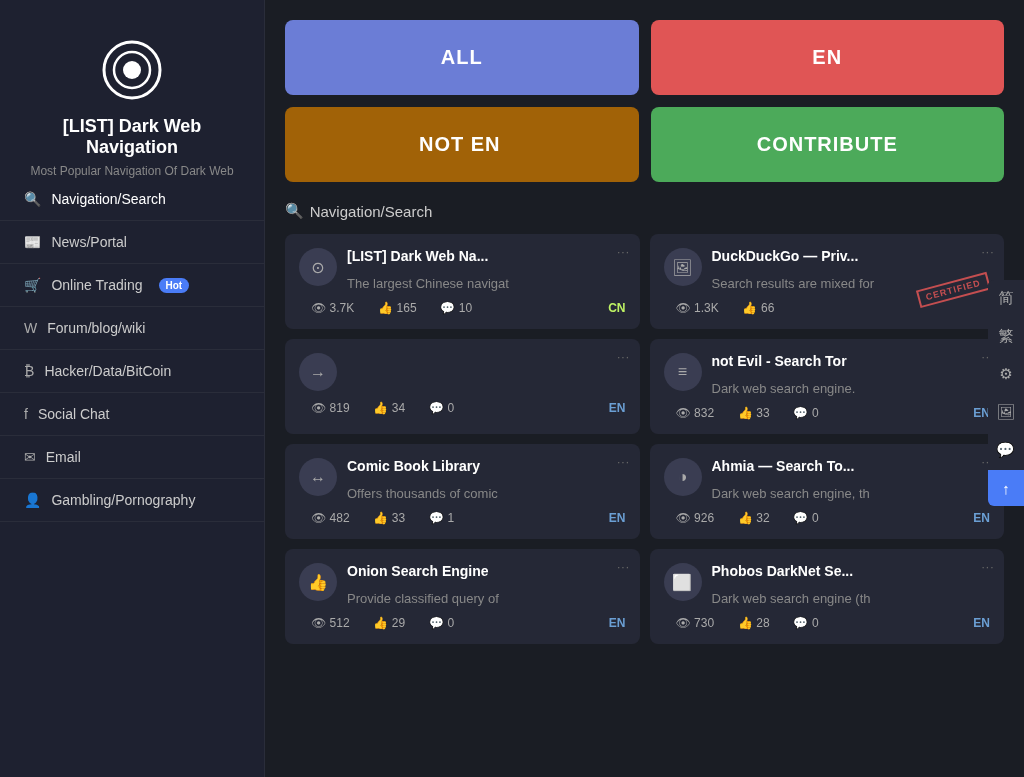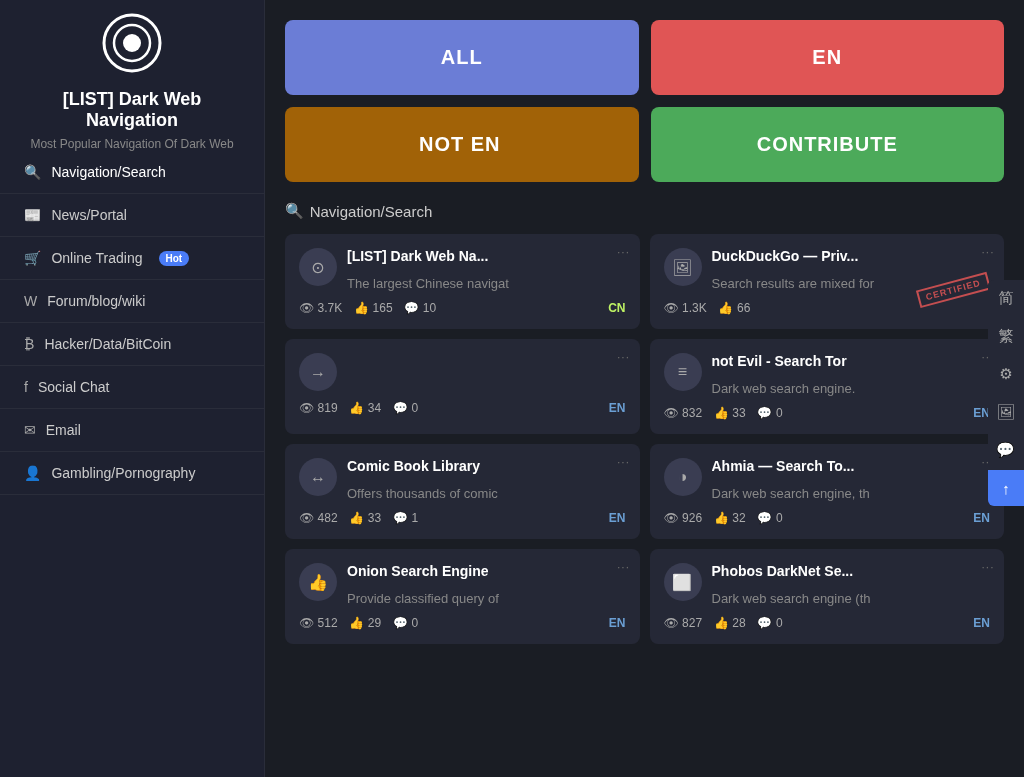--- a/index.html
+++ b/index.html
@@ -14,21 +14,21 @@
     }
 
     
     .sidebar {
       width: 265px;
       min-width: 265px;
       background: #1e2130;
       display: flex;
       flex-direction: column;
       align-items: center;
-      padding: 13px 0 0 0;
+      padding: 40px 0 0 0;
       border-right: 1px solid #2a2d3a;
     }
     .sidebar-logo {
       width: 60px;
       height: 60px;
       margin-bottom: 16px;
     }
     .sidebar-title {
       font-size: 18px;
       font-weight: 700;
@@ -176,20 +176,21 @@
       align-items: center;
       gap: 12px;
       font-size: 12px;
       color: #aaa;
       margin-top: 4px;
     }
     .stat {
       display: flex;
       align-items: center;
       gap: 3px;
+      margin-left: 12px;
     }
     .lang-badge {
       margin-left: auto;
       font-size: 12px;
       font-weight: 700;
       color: #6b9fd4;
     }
     .lang-badge.cn { color: #bef264; }
 
     
@@ -425,21 +426,21 @@
       <div class="card">
     <div class="card-header">
       <div class="card-icon">⬜</div>
       <div class="card-info">
         <div class="card-title">Phobos DarkNet Se...</div>
         <div class="card-desc">Dark web search engine (th</div>
       </div>
     </div>
     <div class="card-more">···</div>
     <div class="card-stats">
-      <span class="stat">👁 827</span>
+      <span class="stat">👁 730</span>
       <span class="stat">👍 28</span>
       <span class="stat">💬 0</span>
       <span class="lang-badge ">EN</span>
     </div>
 
   </div>
     </div>
 
   <div class="right-panel" id="right-panel-container">
   <div class="right-icon-btn">简</div>

